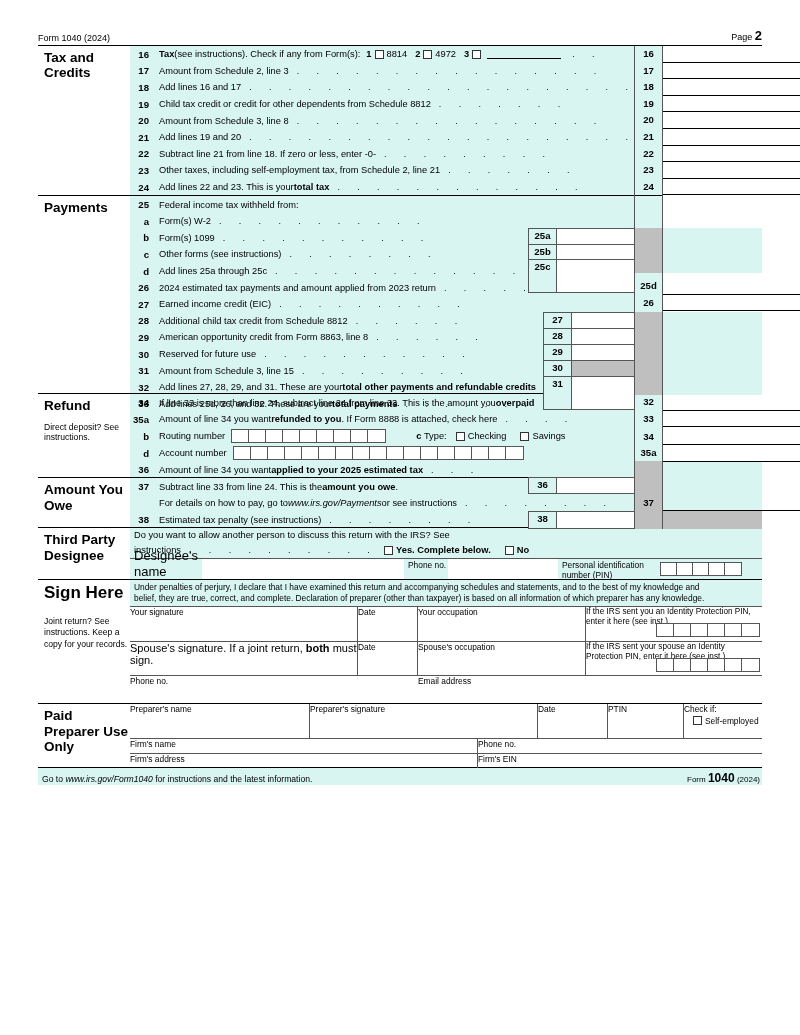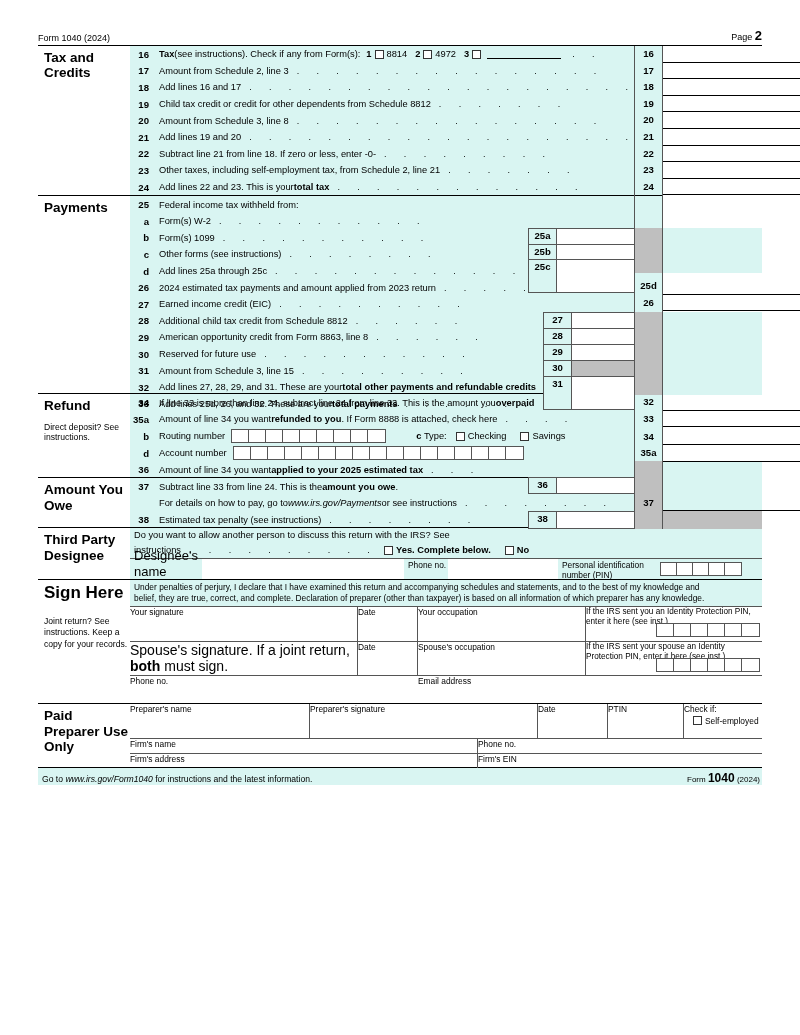--- a/index.html
+++ b/index.html
@@ -457,21 +457,21 @@
                   <span></span>
                   <span></span>
                   <span></span>
                   <span></span>
                   <span></span>
                 </span>
             </div>
           </div>
 
           <div style="position:absolute; top:34px; left:0; width:228px; height:34px; border-top:1.1px solid #555; border-right:1.1px solid #555;">
-            <div class="lbl" style="font-size:14px;"><span>Spouse's signature. If a joint return, </span><b>both</b><span> must sign.</span></div>
+            <div class="lbl" style="font-size:11px;"><span>Spouse's signature. If a joint return, </span><b>both</b><span> must sign.</span></div>
           </div>
           <div style="position:absolute; top:34px; left:228px; width:60px; height:34px; border-top:1.1px solid #555; border-right:1.1px solid #555;">
             <div class="lbl" style="font-size:8.4px;">Date</div>
           </div>
           <div style="position:absolute; top:34px; left:288px; width:168px; height:34px; border-top:1.1px solid #555; border-right:1.1px solid #555;">
             <div class="lbl" style="font-size:8.4px;">Spouse's occupation</div>
           </div>
           <div style="position:absolute; top:34px; left:456px; right:0; height:34px; border-top:1.1px solid #555;">
             <div class="lbl" style="font-size:8.2px; line-height:1.22; padding-right:2px;">If the IRS sent your spouse an Identity Protection PIN, enter it here (see inst.)</div>
             <div style="position:absolute; top:16px; right:2px;">

